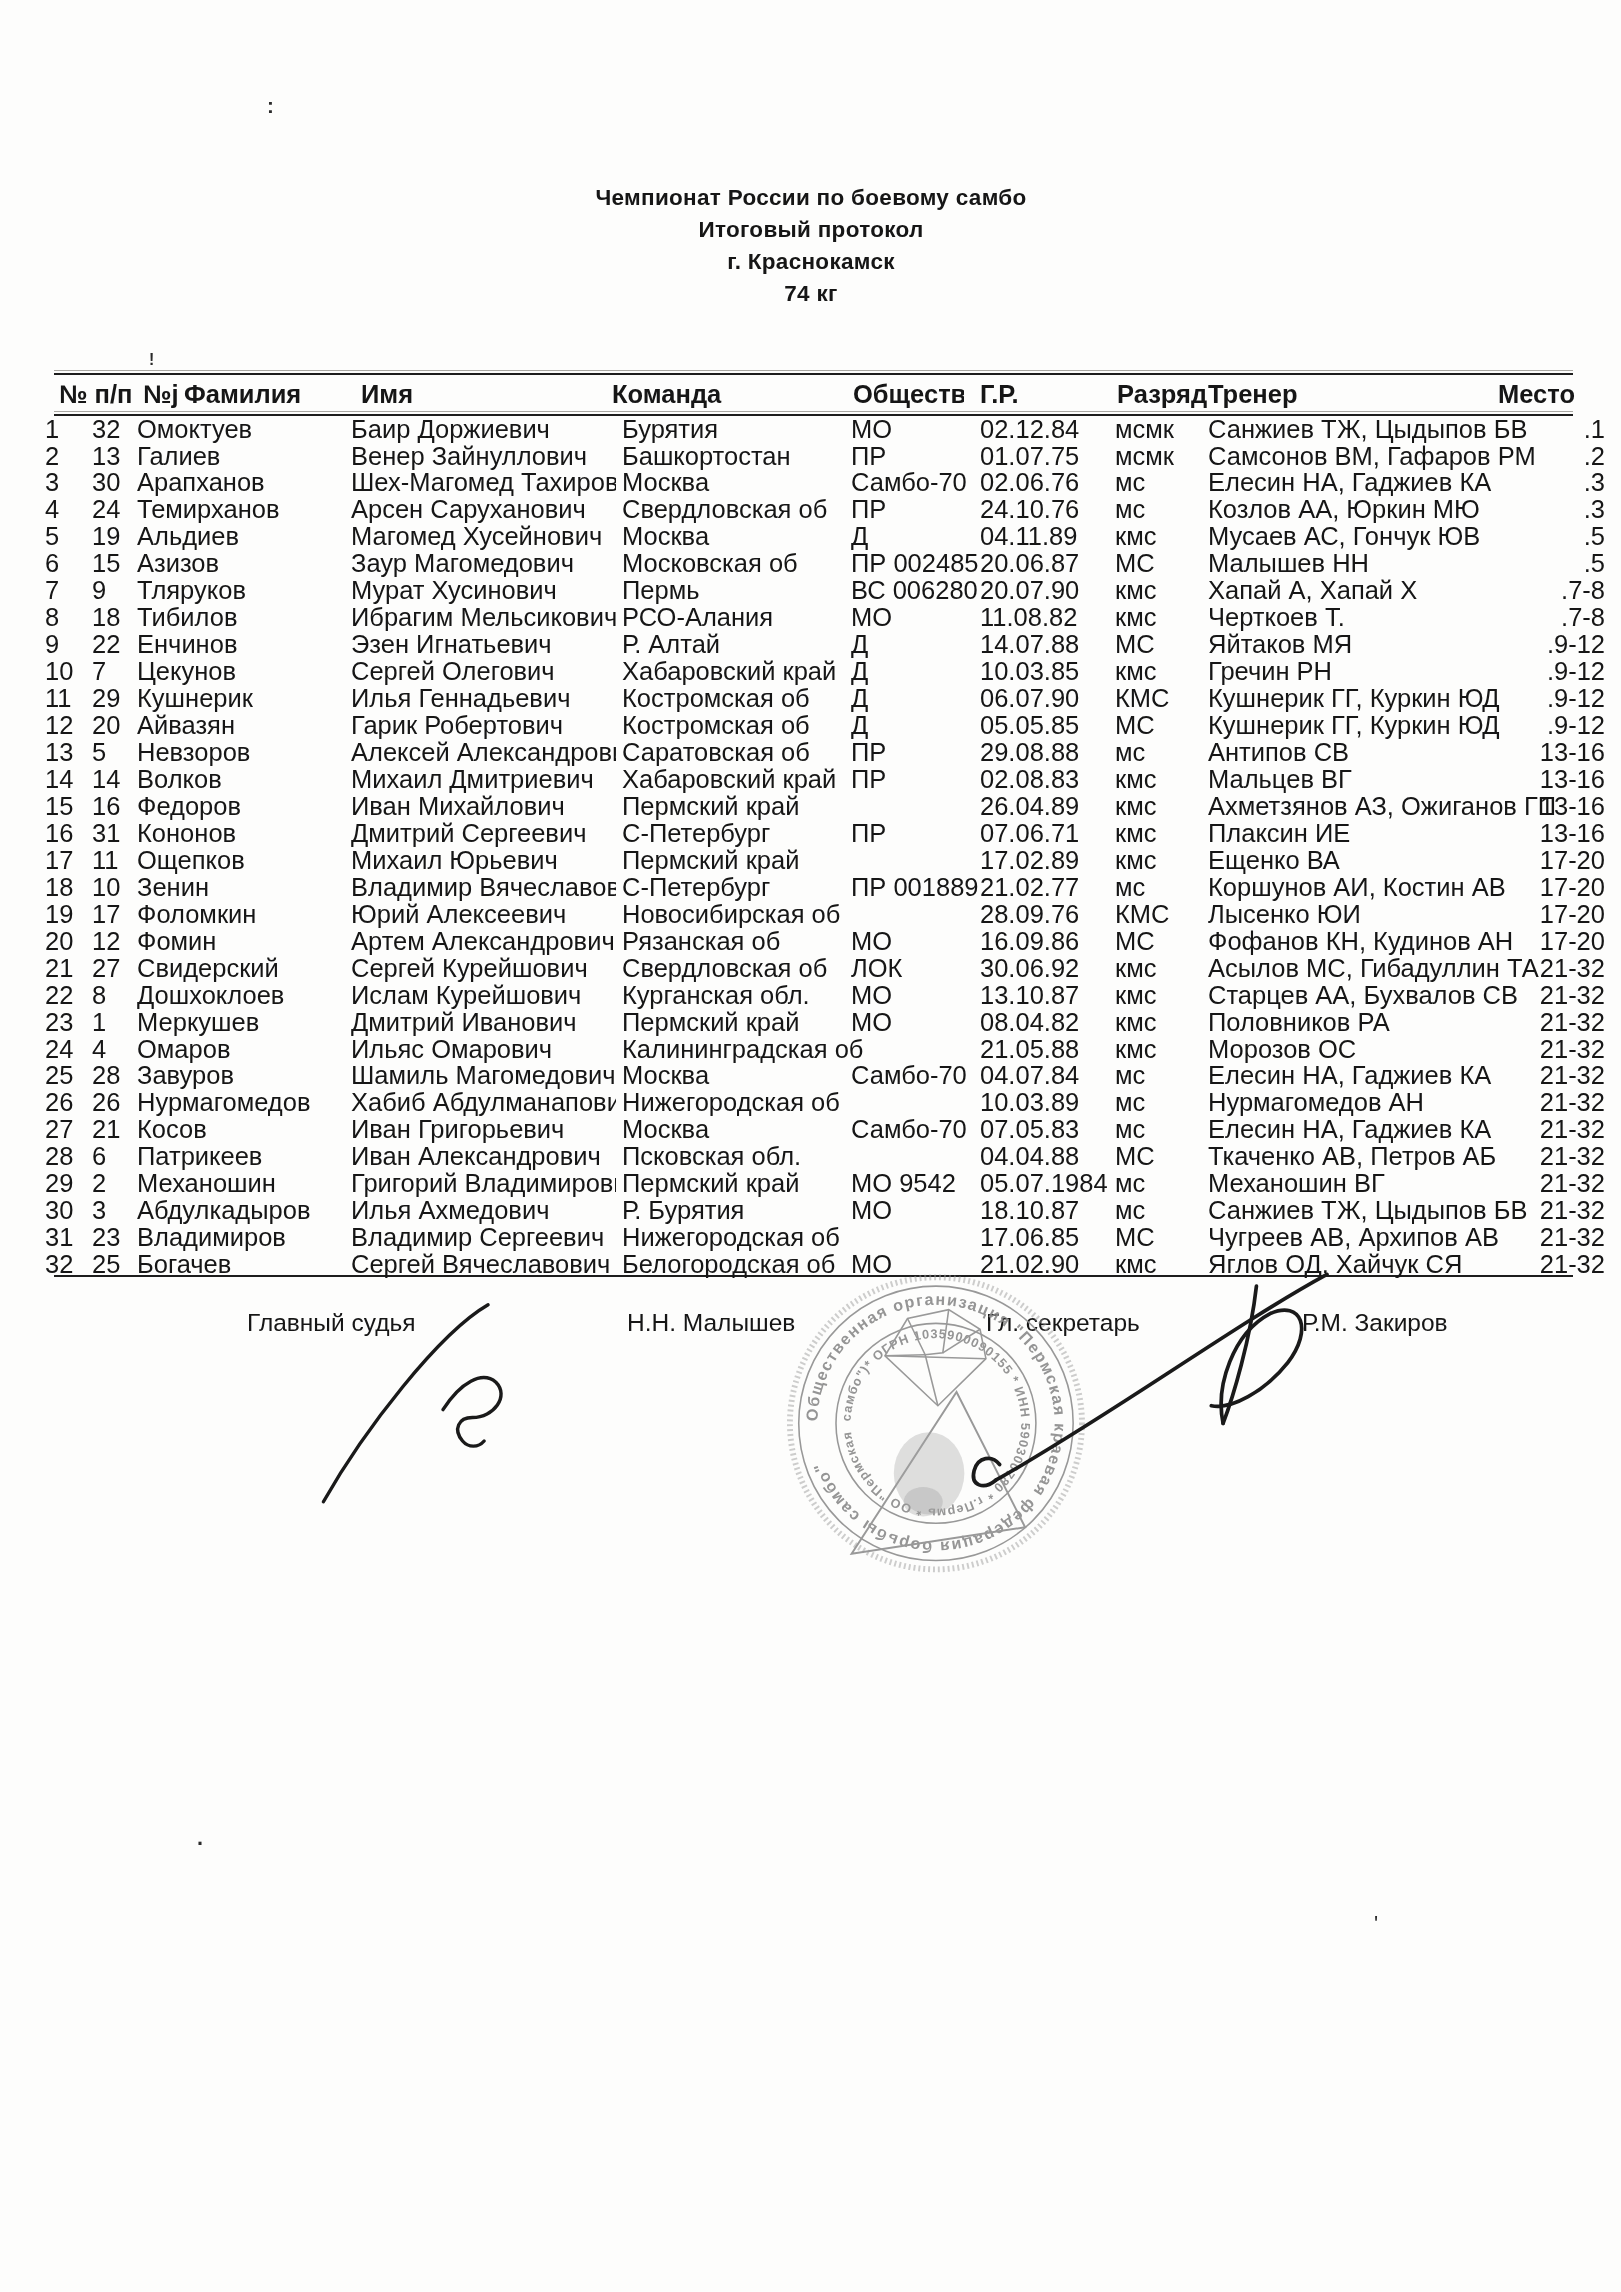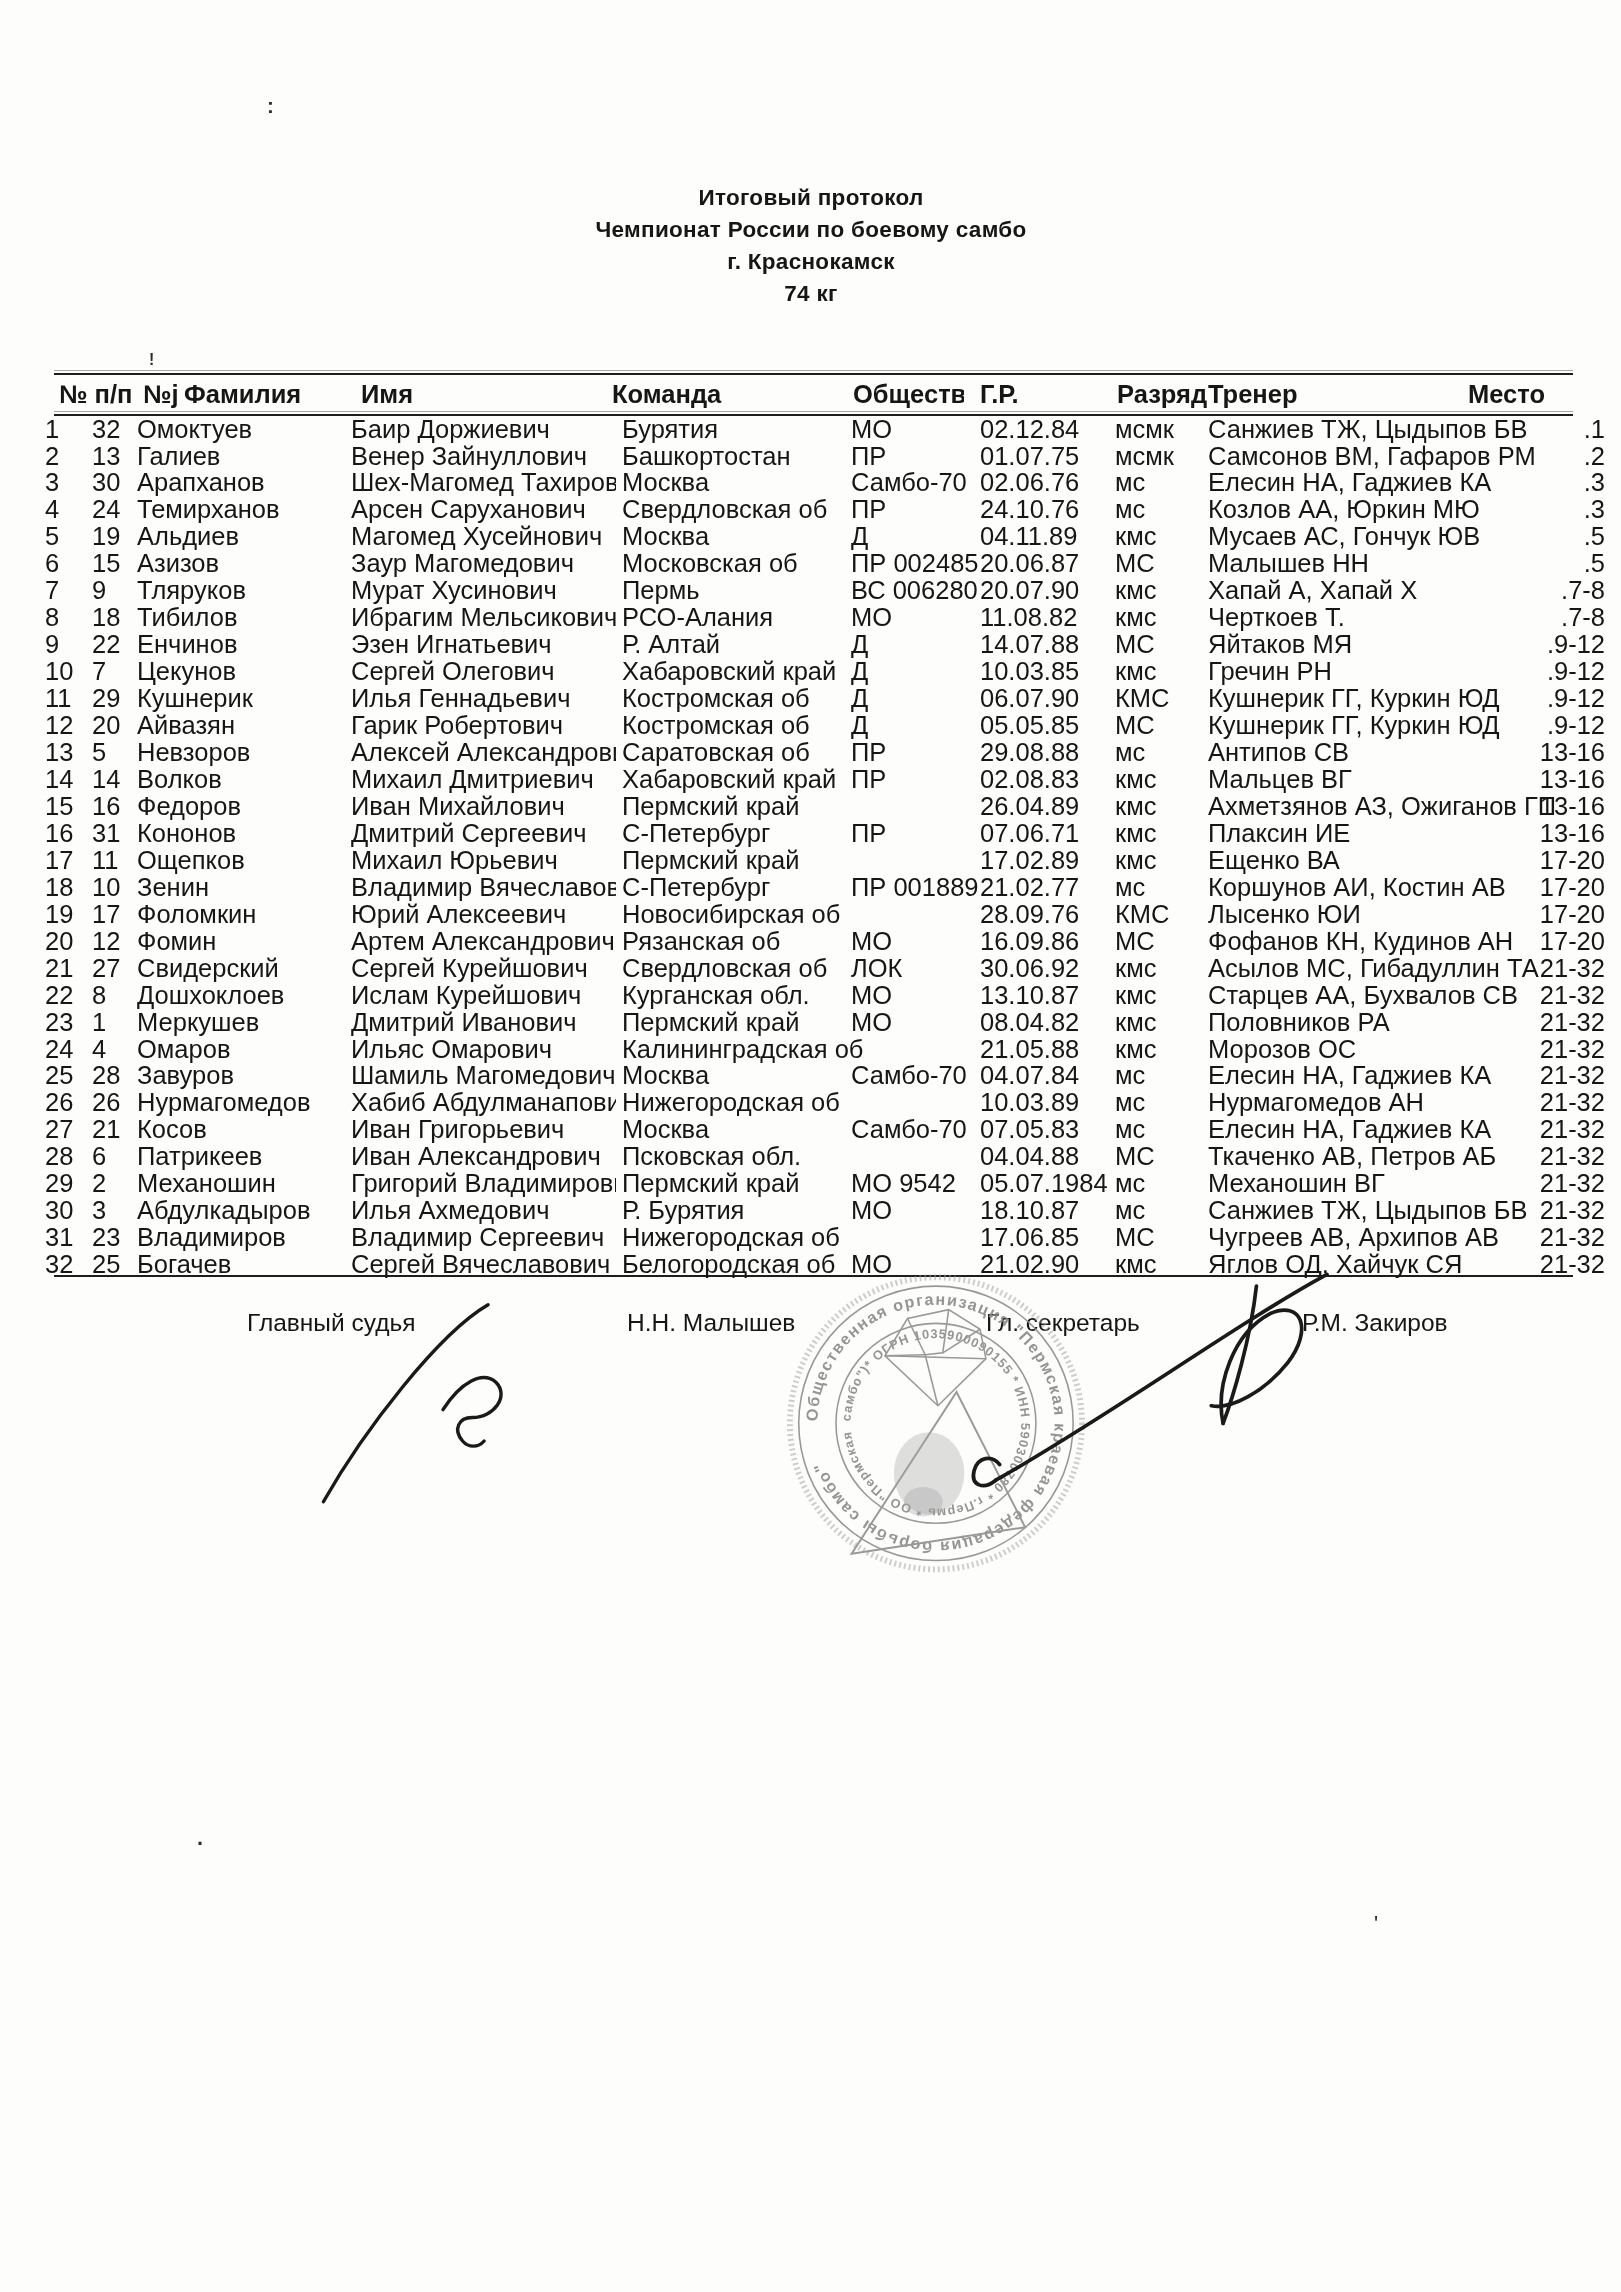--- a/index.html
+++ b/index.html
@@ -37,21 +37,21 @@
   .thead span{font-weight:bold;}
   .h-num{left:59px;}
   .h-draw{left:143px;}
   .h-surname{left:184px;}
   .h-name{left:361px;}
   .h-team{left:612px;}
   .h-society{left:853px;width:111px;overflow:hidden;}
   .h-birth{left:980px;}
   .h-rank{left:1117px;}
   .h-trainer{left:1208px;}
-  .h-place{left:1468px;width:137px;text-align:left;}
+  .h-place{left:1468px;width:137px;text-align:center;}
   .c-num{left:45px;}
   .c-draw{left:92px;}
   .c-surname{left:137px;}
   .c-name{left:351px;width:265px;overflow:hidden;}
   .c-team{left:622px;}
   .c-society{left:851px;}
   .c-birth{left:980px;}
   .c-rank{left:1115px;}
   .c-trainer{left:1208px;}
   .c-place{left:1468px;width:137px;text-align:right;}
@@ -71,22 +71,22 @@
 <body>
 
 <div class="page">
 
   <span class="artifact a-colon">:</span>
   <span class="artifact a-tick">!</span>
   <span class="artifact a-dot">.</span>
   <span class="artifact a-apos">'</span>
 
   <div class="title-block">
+    <div>Чемпионат России по боевому самбо</div>
     <div>Итоговый протокол</div>
-    <div>Чемпионат России по боевому самбо</div>
     <div>г. Краснокамск</div>
     <div>74 кг</div>
   </div>
 
   <div class="rule light" style="top:370px"></div>
   <div class="rule dark" style="top:373px"></div>
   <div class="rule light" style="top:411px"></div>
   <div class="rule dark" style="top:414px"></div>
   <div class="rule dark" style="top:1275px"></div>
 

